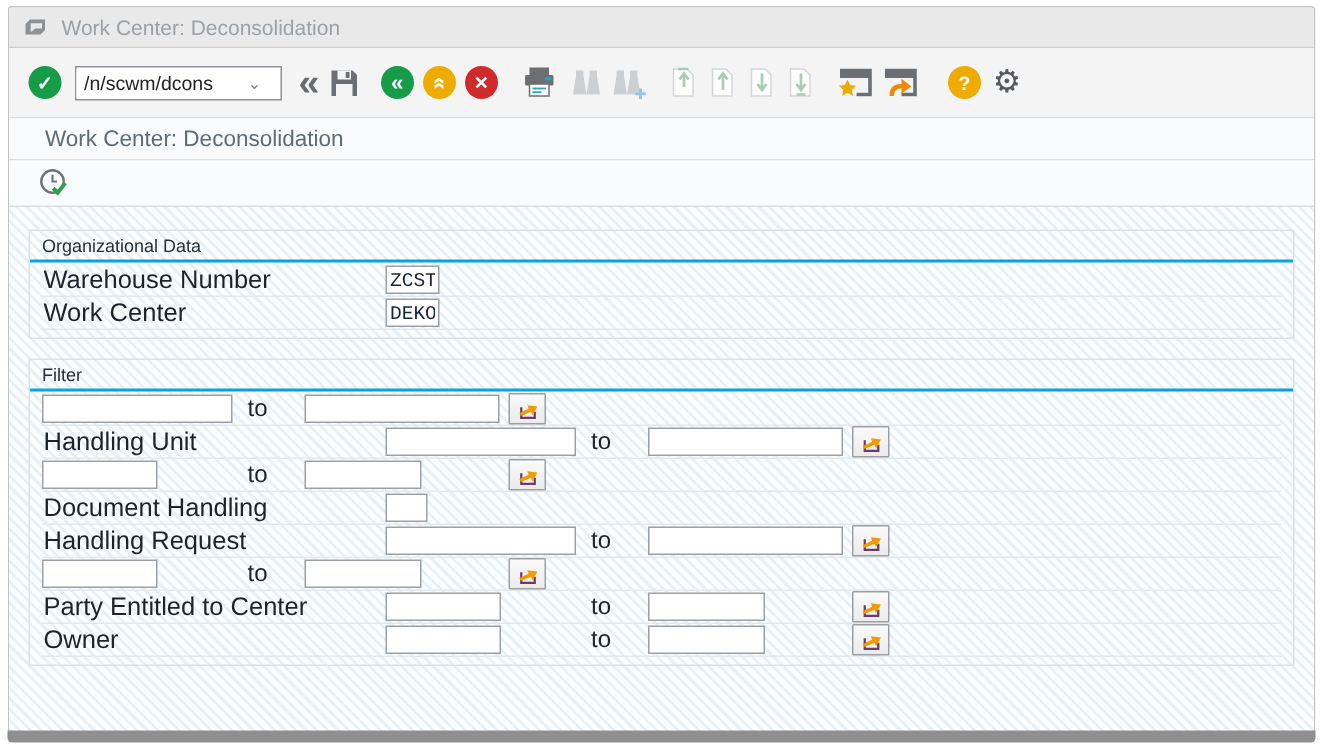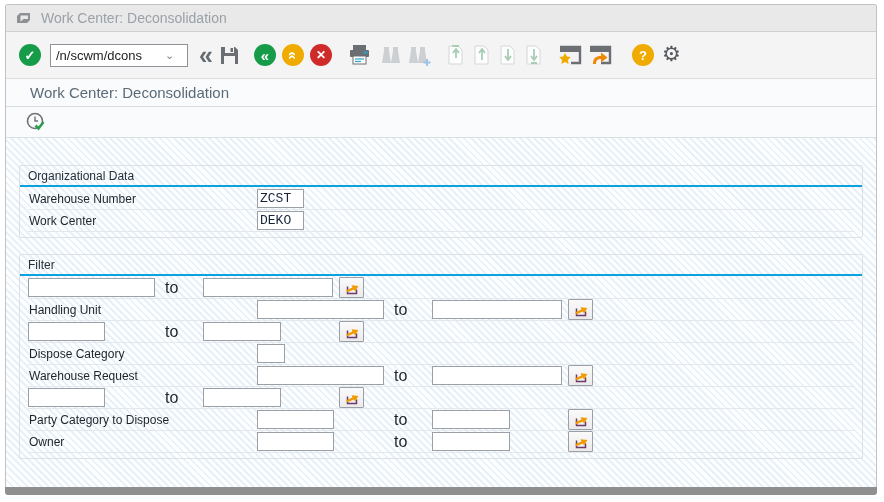--- a/index.html
+++ b/index.html
@@ -44,34 +44,34 @@
 
   
   .app-toolbar { height:31px; background:#fafbfc; border-bottom:1px solid #dadfe2;
     display:flex; align-items:center; padding-left:19px; }
 
   
   .content { flex:1; background-color:#fdfeff;
     background-image:repeating-linear-gradient(45deg, rgba(150,186,219,0.20) 0px,
       rgba(150,186,219,0.20) 2px, rgba(255,255,255,0) 2px, rgba(255,255,255,0) 5px);
     padding-top:11px; }
-  .groupbox { margin:16px 13px 13px 13px; border:1px solid #dbe1e6; border-radius:2px; }
+  .groupbox { margin:4px 13px 13px 13px; border:1px solid #dbe1e6; border-radius:2px; }
   .group-header { font-size:12px; color:#25303a; padding:3px 8px 2px 8px;
     border-bottom:2px solid #0ba2e2; }
   .group-body { padding:1px 8px 5px 8px; }
   .frow { height:22px; display:flex; align-items:center; border-bottom:1px solid #e2e8ed; }
-  .flabel { flex:0 0 229px; font-size:12px; color:#1c242b; padding-left:1px; }
+  .flabel { flex:0 0 229px; font-size:17px; color:#1c242b; padding-left:1px; }
   .slot-from { flex:0 0 137px; display:flex; align-items:center; }
   .slot-to { flex:0 0 38px; font-size:16px; color:#1c242b; }
   .slot-toinput { flex:0 0 130px; display:flex; align-items:center; }
   .sapinput { height:19px; border:1px solid #9aa0a5; background:#fff;
     font-family:"Liberation Mono", monospace; font-size:13px; color:#16233c;
     padding:0 2px; outline:none; }
   .w127{width:127px;} .w130{width:130px;} .w77{width:77px;} .w78{width:78px;}
-  .w28{width:28px;} .w36{width:47px;}
+  .w28{width:28px;} .w36{width:36px;}
   .msel-btn { width:25px; height:21px; margin-left:6px; border:1px solid #9aa0a5;
     background:linear-gradient(#fafafa,#ebebeb); display:flex; align-items:center;
     justify-content:center; border-radius:1px; cursor:default; }
 </style>
 </head>
 <body>
 
 <div class="window">
 
   <div class="titlebar">
@@ -254,28 +254,28 @@
             </span>
           <span class="msel-btn">
             <svg width="16" height="16" viewBox="0 0 16 16">
               <path d="M3.5 6.5 V13.5 H12.5 V9.5" fill="none" stroke="#6d3a6e" stroke-width="1.5"></path>
               <path d="M2 9.5 L8.5 7.5 L8 5.2 L14.5 6.9 L10.5 12.2 L9.7 9.8 L2.8 11.6 Z" fill="#f29b00" transform="rotate(-8 8 8)"></path>
             </svg>
           </span>
         </div>
 
         <div class="frow">
-          <span class="flabel">Dispose Category</span>
+          <span class="flabel">Document Handling</span>
           <span class="slot-from">
               <input class="sapinput w28" style="">
             </span>
         </div>
 
         <div class="frow">
-          <span class="flabel">Warehouse Request</span>
+          <span class="flabel">Handling Request</span>
           <span class="slot-from">
               <input class="sapinput w127" style="">
             </span>
           <span class="slot-to">to</span>
           <span class="slot-toinput">
               <input class="sapinput w130" style="">
             </span>
           <span class="msel-btn">
             <svg width="16" height="16" viewBox="0 0 16 16">
               <path d="M3.5 6.5 V13.5 H12.5 V9.5" fill="none" stroke="#6d3a6e" stroke-width="1.5"></path>
@@ -294,21 +294,21 @@
             </span>
           <span class="msel-btn">
             <svg width="16" height="16" viewBox="0 0 16 16">
               <path d="M3.5 6.5 V13.5 H12.5 V9.5" fill="none" stroke="#6d3a6e" stroke-width="1.5"></path>
               <path d="M2 9.5 L8.5 7.5 L8 5.2 L14.5 6.9 L10.5 12.2 L9.7 9.8 L2.8 11.6 Z" fill="#f29b00" transform="rotate(-8 8 8)"></path>
             </svg>
           </span>
         </div>
 
         <div class="frow">
-          <span class="flabel">Party Category to Dispose</span>
+          <span class="flabel">Party Entitled to Center</span>
           <span class="slot-from">
               <input class="sapinput w77" style="">
             </span>
           <span class="slot-to">to</span>
           <span class="slot-toinput">
               <input class="sapinput w78" style="">
             </span>
           <span class="msel-btn">
             <svg width="16" height="16" viewBox="0 0 16 16">
               <path d="M3.5 6.5 V13.5 H12.5 V9.5" fill="none" stroke="#6d3a6e" stroke-width="1.5"></path>

